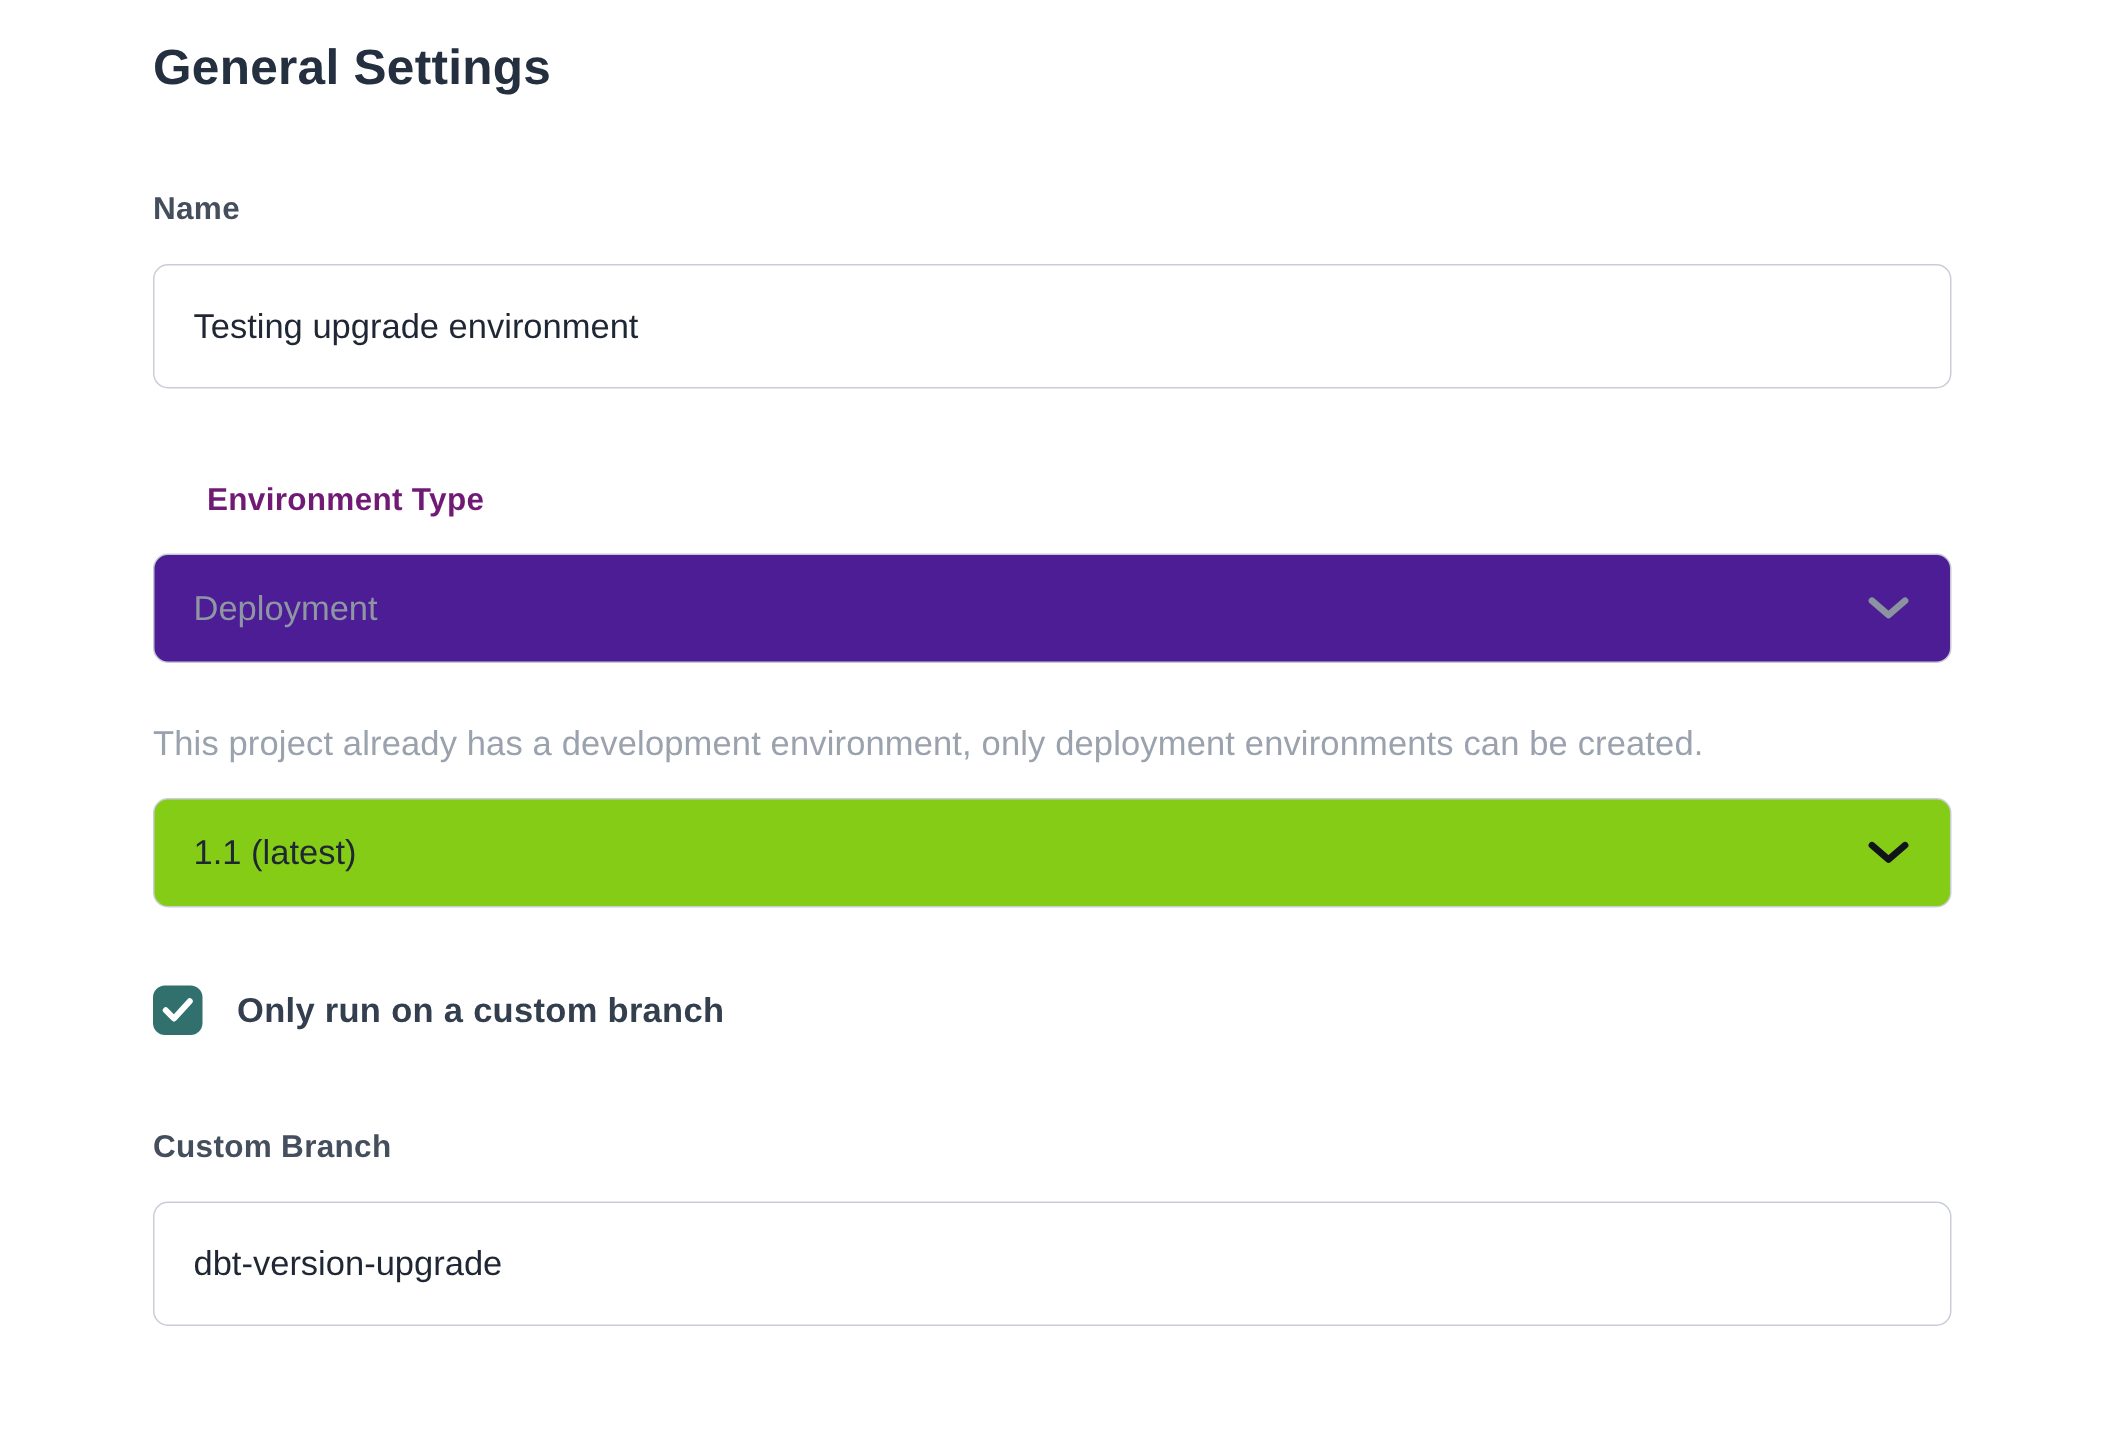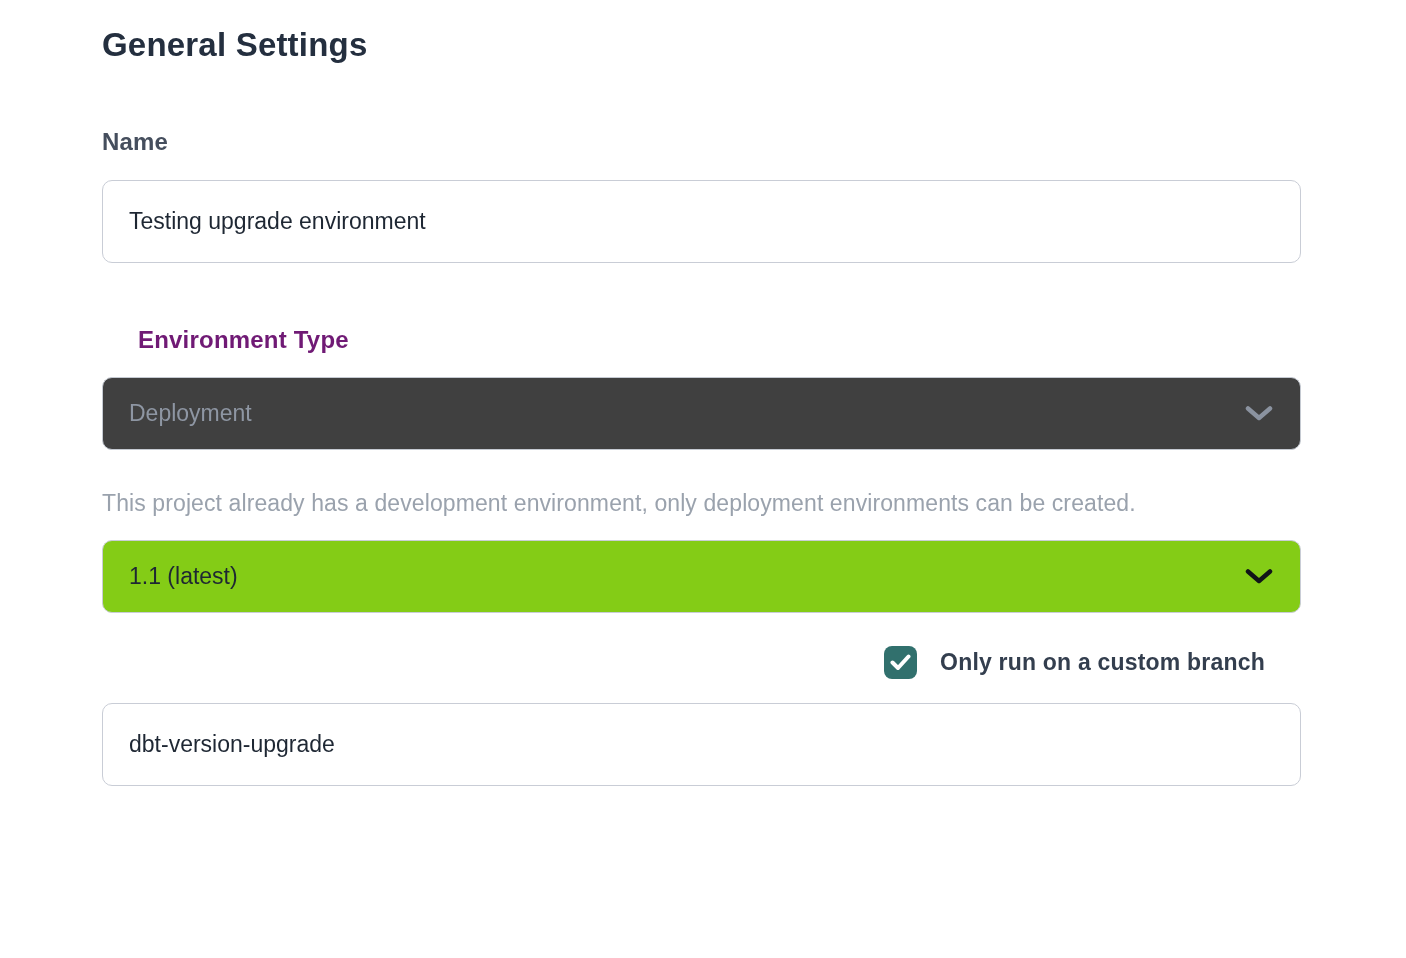--- a/index.html
+++ b/index.html
@@ -15,21 +15,21 @@
     width: 1265px;
   }
   .page-title {
     font-size: 33px;
     font-weight: 700;
     color: #242f3f;
     letter-spacing: 0.2px;
   }
   .field-label {
     display: block;
-    font-size: 24px;
+    font-size: 21px;
     font-weight: 700;
     color: #454e5d;
     letter-spacing: 0.2px;
   }
   .field-label.disabled {
     color: #701a75;
     margin-left: 36px;
   }
   .lbl-name            { margin-top: 64px; }
   .lbl-envtype         { margin-top: 63px; }
@@ -59,21 +59,21 @@
     margin-top: 23px;
     border: 1px solid #c9cdd6;
     border-radius: 10px;
     background: #84cc16;
     font-size: 23px;
     color: #1e2733;
     padding: 0 26px;
     cursor: pointer;
   }
   .select-box.disabled {
-    background: #404040;
+    background: #4c1d95;
     border-color: #c5cad2;
     color: #8e96a3;
     cursor: default;
   }
   .select-chevron {
     position: absolute;
     right: 26px;
     top: 50%;
     transform: translateY(-50%);
     width: 30px;
@@ -84,22 +84,21 @@
   }
   .help-text {
     margin-top: 40px;
     font-size: 23px;
     color: #9aa2ad;
     letter-spacing: 0.1px;
   }
   .checkbox-row {
     display: flex;
     align-items: center;
-    margin-top: 33px;
-    justify-content: flex-end;
+    margin-top: 52px;
   }
   .checkbox {
     width: 33px;
     height: 33px;
     border-radius: 8px;
     background: #31706d;
     display: flex;
     align-items: center;
     justify-content: center;
     cursor: pointer;
@@ -147,15 +146,16 @@
     <div class="checkbox" role="checkbox" aria-checked="true">
       <span style="display:flex;">
         <svg width="21" height="17" viewBox="0 0 21 17" fill="none">
           <path d="M2.5 8.5 L8 14 L18.5 2.5" stroke="#ffffff" stroke-width="4" stroke-linecap="round" stroke-linejoin="round"></path>
         </svg>
       </span>
     </div>
     <span class="checkbox-label">Only run on a custom branch</span>
   </div>
 
+  <label class="field-label lbl-custombranch">Custom Branch</label>
   <input class="text-input" type="text" value="dbt-version-upgrade" style="">
 
 </div>
 
 </body></html>

